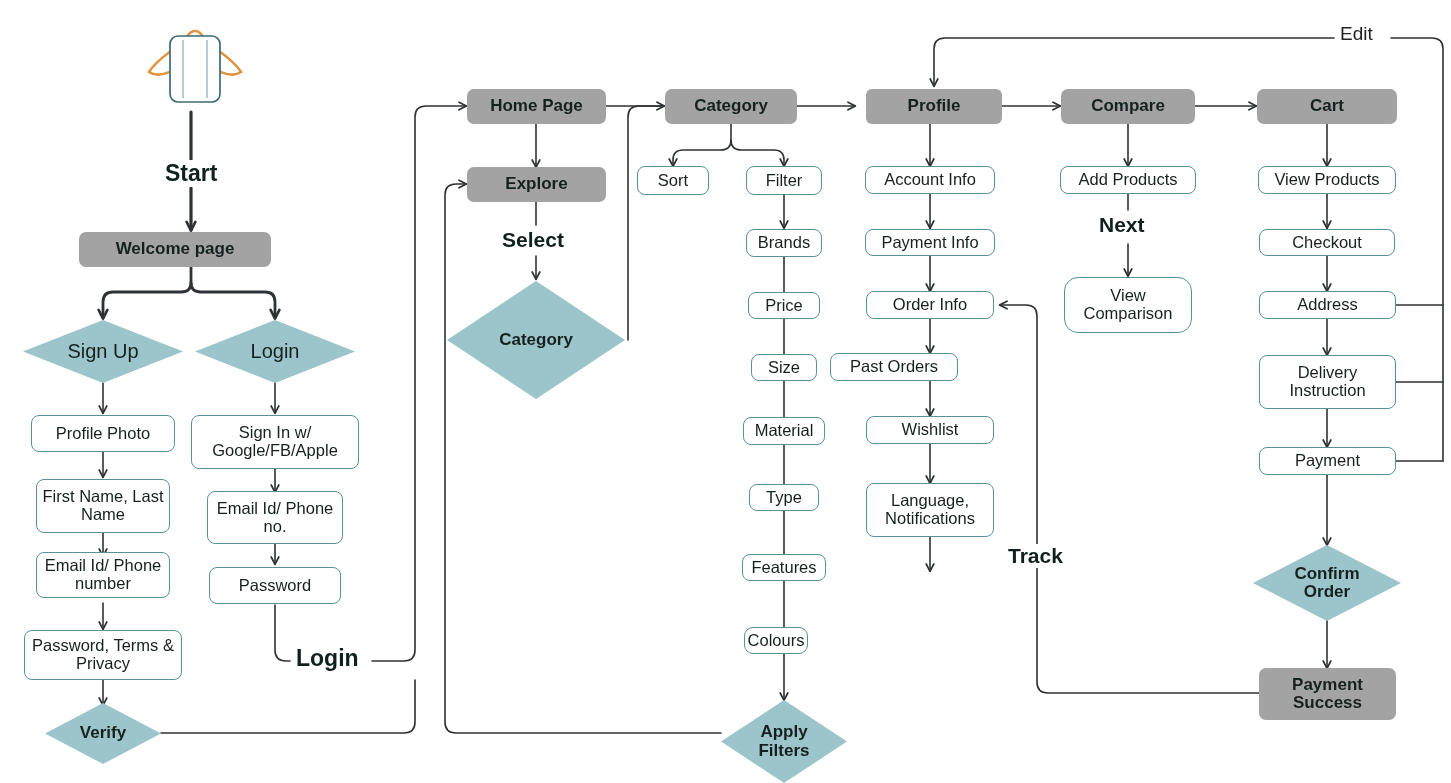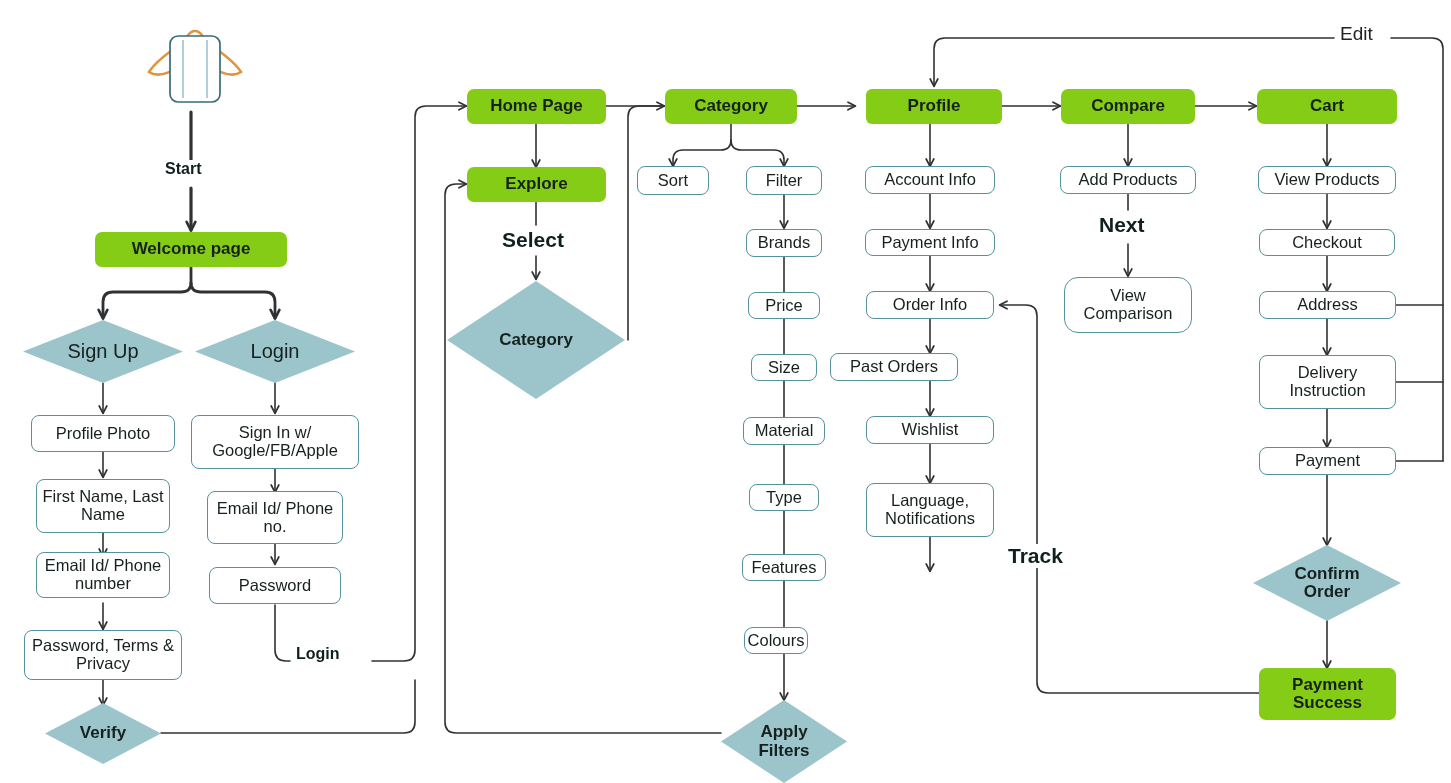--- a/index.html
+++ b/index.html
@@ -3,35 +3,35 @@
 <meta charset="utf-8">
 <style>
   html,body{margin:0;padding:0;background:#ffffff;}
   body{font-family:"Liberation Sans","DejaVu Sans",sans-serif;}
   #canvas{position:relative;width:1451px;height:783px;background:#fff;overflow:hidden;}
   #edges{position:absolute;left:0;top:0;width:1451px;height:783px;pointer-events:none;}
 
   .node{position:absolute;box-sizing:border-box;display:flex;align-items:center;
         justify-content:center;text-align:center;color:#16211f;line-height:1.08;}
   
-  .n-fill{background:#84cc16;border-radius:7px;font-weight:bold;font-size:17px;}
+  .n-fill{background:#a3a3a3;border-radius:7px;font-weight:bold;font-size:17px;}
   
   .n-out{background:#ffffff;border:1.6px solid #55929d;border-radius:8px;font-size:16.5px;}
   .n-out.big{border-radius:14px;}
   
   .n-dia{background:transparent;}
   .n-dia .dia-shape{position:absolute;left:0;top:0;width:100%;height:100%;
         background:#9cc5cb;clip-path:polygon(50% 0,100% 50%,50% 100%,0 50%);}
   .n-dia .dia-txt{position:relative;z-index:2;width:100%;}
   .dia-bold .dia-txt{font-weight:bold;font-size:17px;}
   .dia-reg .dia-txt{font-size:20px;}
 
   .edge-label{position:absolute;font-weight:bold;color:#10201f;
               background:#fff;padding:0 5px;white-space:nowrap;}
-  .lbl-lg{font-size:16px;}
+  .lbl-lg{font-size:23px;}
   .lbl-md{font-size:21px;}
   .lbl-sm{font-size:19px;font-weight:normal;color:#222;}
 </style>
 </head>
 <body>
 
 <div id="canvas">
 
   <div class="node" style="left:140px;top:4px;width:110px;height:104px;">
     <svg width="110" height="104" viewBox="0 0 110 104">
@@ -137,21 +137,21 @@
     </g>
   </svg>
 
   <div class="edge-label lbl-lg" style="left:160px;top:160px;">Start</div>
   <div class="edge-label lbl-lg" style="left:291px;top:645px;">Login</div>
   <div class="edge-label lbl-md" style="left:497px;top:228px;">Select</div>
   <div class="edge-label lbl-md" style="left:1094px;top:213px;">Next</div>
   <div class="edge-label lbl-md" style="left:1003px;top:544px;">Track</div>
   <div class="edge-label lbl-sm" style="left:1335px;top:23px;">Edit</div>
 
-  <div class="node n-fill" style="left:95px;top:232px;width:192px;height:35px;">Welcome page</div>
+  <div class="node n-fill" style="left:79px;top:232px;width:192px;height:35px;">Welcome page</div>
 
   <div class="node n-dia dia-reg" style="left:23px;top:320px;width:160px;height:63px;">
     <span class="dia-shape"></span>
     <span class="dia-txt">Sign Up</span>
   </div>
   <div class="node n-dia dia-reg" style="left:195px;top:320px;width:160px;height:63px;">
     <span class="dia-shape"></span>
     <span class="dia-txt">Login</span>
   </div>
 

